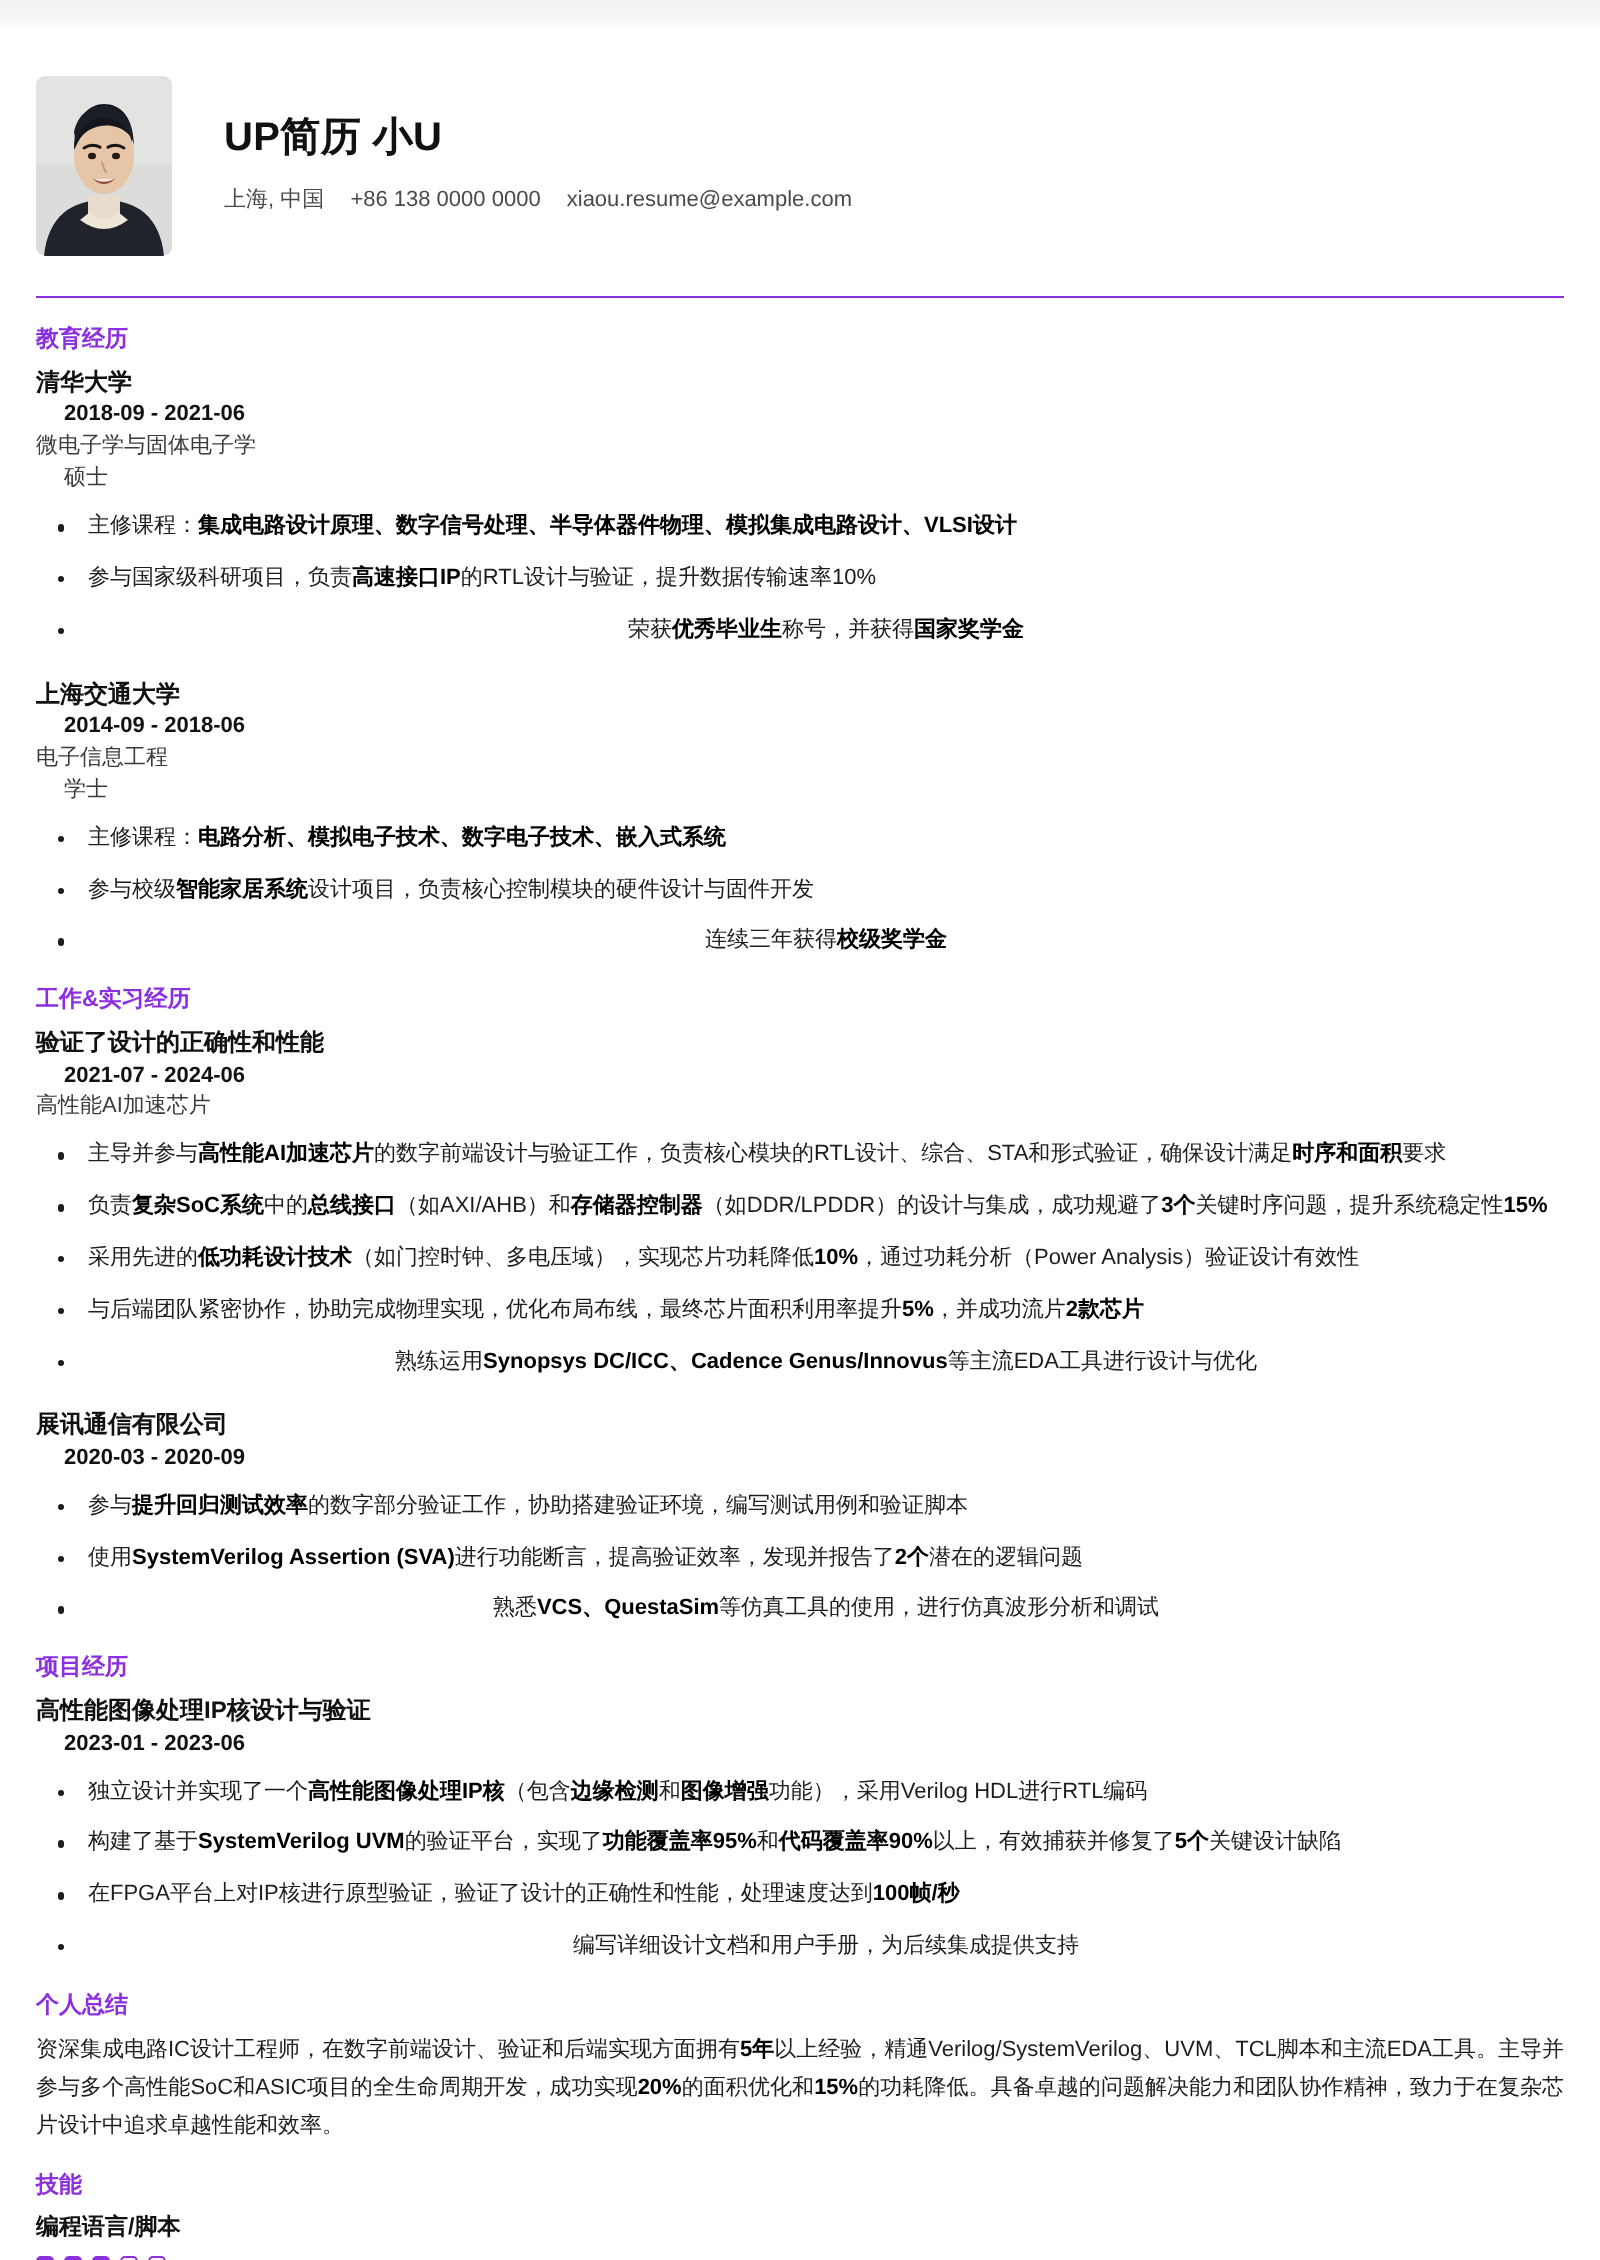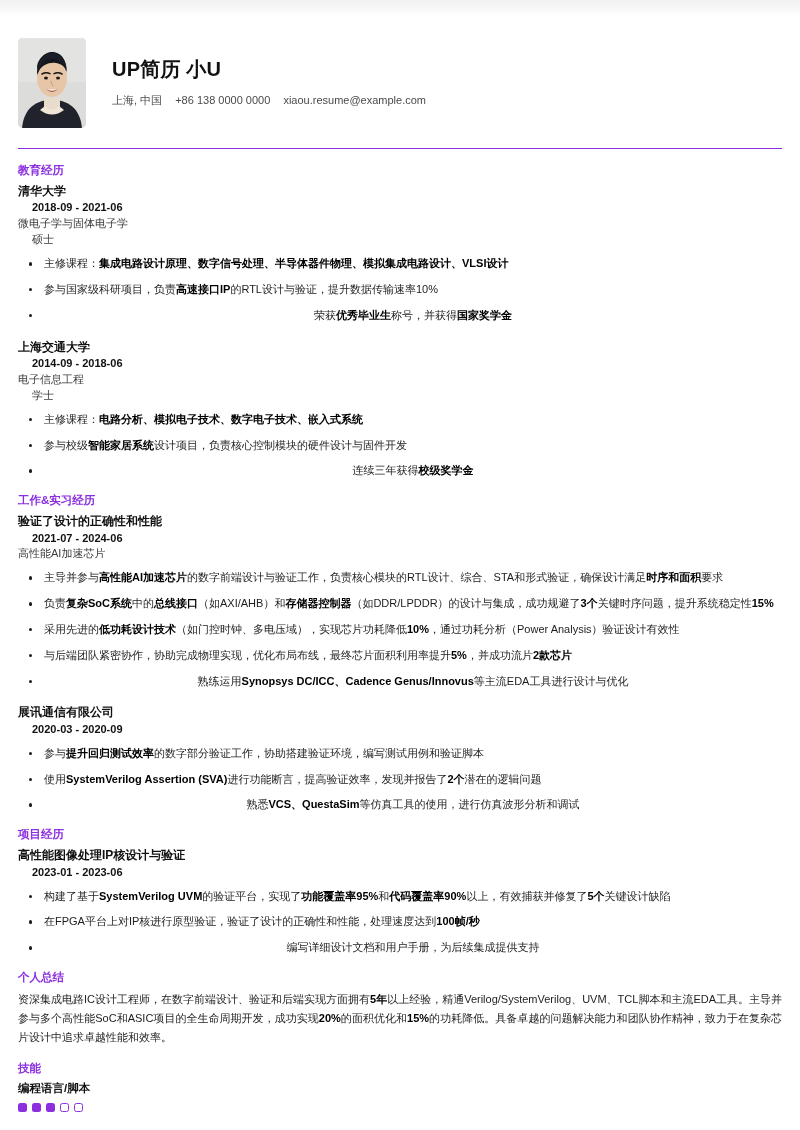--- a/index.html
+++ b/index.html
@@ -286,20 +286,21 @@
 
   <div class="section">
     <div class="section-title">项目经历</div>
     <div>
         <div class="entry">
           <div class="entry-row">
             <div class="entry-primary">高性能图像处理IP核设计与验证</div>
             <div class="entry-meta">2023-01 - 2023-06</div>
           </div>
           <ul class="bullets">
+            <li>独立设计并实现了一个<b>高性能图像处理IP核</b>（包含<b>边缘检测</b>和<b>图像增强</b>功能），采用Verilog HDL进行RTL编码</li>
             <li>构建了基于<b>SystemVerilog UVM</b>的验证平台，实现了<b>功能覆盖率95%</b>和<b>代码覆盖率90%</b>以上，有效捕获并修复了<b>5个</b>关键设计缺陷</li>
             <li>在FPGA平台上对IP核进行原型验证，验证了设计的正确性和性能，处理速度达到<b>100帧/秒</b></li>
             <li>编写详细设计文档和用户手册，为后续集成提供支持</li>
           </ul>
         </div>
       </div>
   </div>
 
   <div class="section">
     <div class="section-title">个人总结</div>

